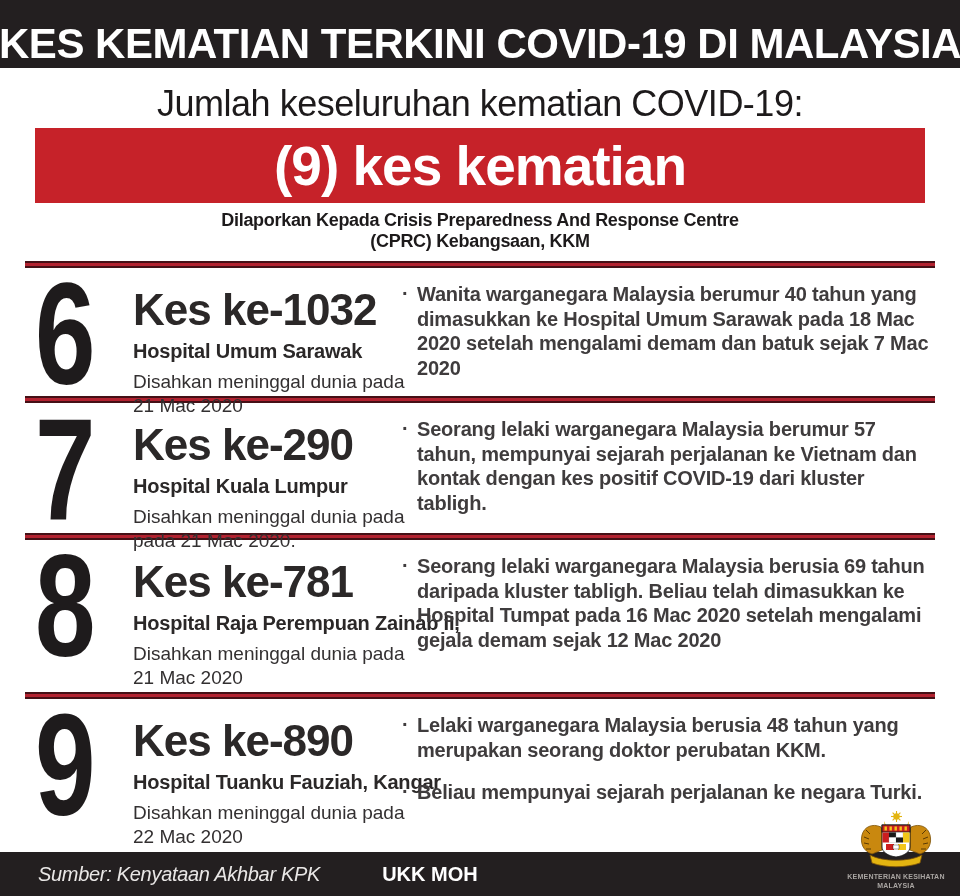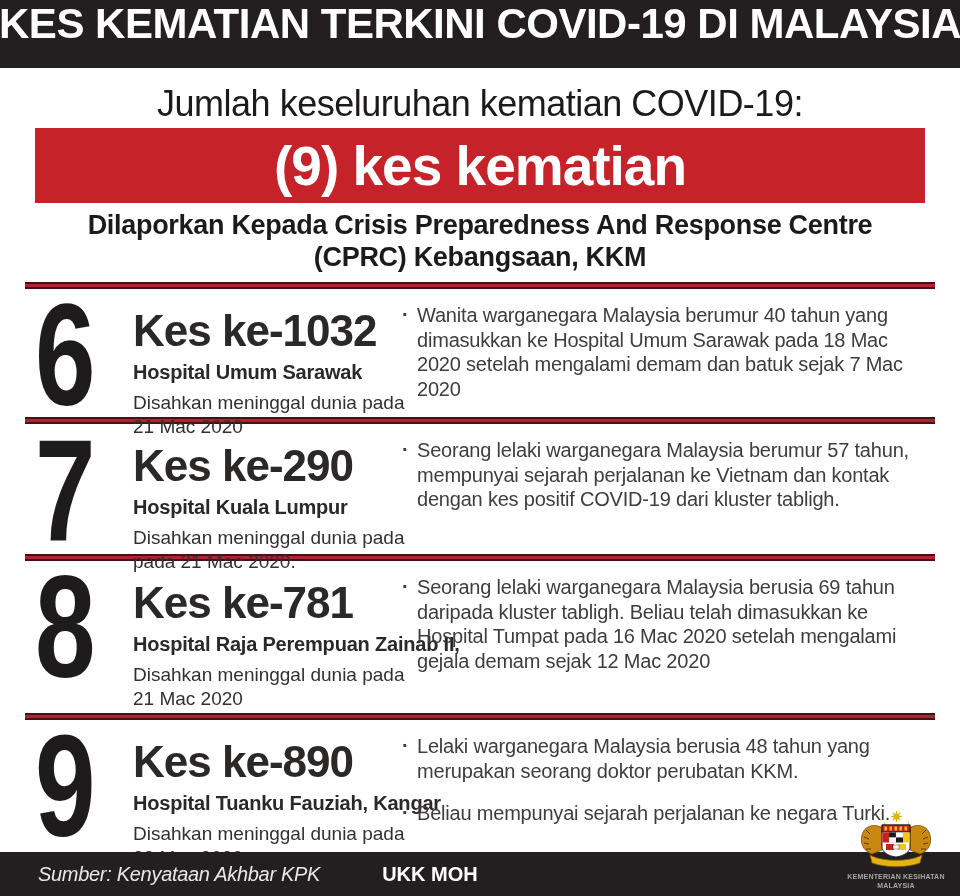--- a/index.html
+++ b/index.html
@@ -7,40 +7,40 @@
   body {
     font-family:"Liberation Sans","DejaVu Sans",sans-serif;
     background:#ffffff; color:#231f20; width:960px; height:896px;
     position:relative; overflow:hidden;
   }
   .poster { width:960px; height:896px; position:relative; background:#fff; }
 
   
   .top-bar {
     background:#231f20; height:68px; width:100%;
-    display:flex; align-items:flex-start; justify-content:center;
+    display:flex; align-items:flex-end; justify-content:center;
   }
   .top-bar .title {
     color:#fff; font-weight:bold; font-size:42px; letter-spacing:-0.5px; white-space:nowrap;
   }
 
   
   .summary-heading {
     text-align:center; font-size:36px; font-weight:normal; color:#1d1a1b;
     margin-top:15px; letter-spacing:-0.5px;
   }
   .total-bar {
     background:#c62229; margin:3px 35px 0 35px; height:75px;
     display:flex; align-items:center; justify-content:center;
   }
   .total-bar .total-text {
     color:#fff; font-weight:bold; font-size:55px; letter-spacing:-1px;
   }
   .reported {
-    text-align:center; font-size:27px; font-weight:bold; color:#1d1a1b;
+    text-align:center; font-size:18px; font-weight:bold; color:#1d1a1b;
     margin-top:7px; line-height:1.17; letter-spacing:-0.3px;
   }
 
   
   .divider {
     height:7px; margin:0 25px;
     background:linear-gradient(180deg,#451016 0%,#451016 22%,#b22230 30%,#b22230 70%,#451016 78%,#451016 100%);
   }
   .divider.first { margin-top:9px; }
 
@@ -51,21 +51,21 @@
   .num span {
     display:inline-block; font-size:145px; font-weight:bold; line-height:0.8;
     transform:scaleX(0.75); transform-origin:left top; color:#1e1b1c;
   }
   .info { width:267px; flex:none; padding-top:20px; overflow:visible; }
   .case-id { font-size:44px; font-weight:bold; letter-spacing:-1px; line-height:1.0; color:#2b2828; white-space:nowrap; }
   .hospital-line { font-size:20px; font-weight:bold; letter-spacing:-0.2px; line-height:1.2; color:#2b2828; white-space:nowrap; }
   .hospital-line.line1 { margin-top:7px; }
   .confirmed { margin-top:7px; font-size:19px; font-weight:500; color:#333031; line-height:1.28; }
   .confirmed div { white-space:nowrap; }
-  .desc { flex:1; padding:14px 25px 16px 0; font-size:20px; font-weight:400; color:#3f3c3d; line-height:1.23; letter-spacing:-0.2px; }
+  .desc { flex:1; padding:14px 25px 16px 0; font-size:20px; font-weight:700; color:#3f3c3d; line-height:1.23; letter-spacing:-0.2px; }
   .bullet { position:relative; padding-left:17px; }
   .bullet::before { content:"·"; position:absolute; left:2px; top:-1px; font-weight:bold; }
   .bullet + .bullet { margin-top:18px; }
 
   
   .footer {
     position:absolute; left:0; bottom:0; width:100%; height:44px;
     background:#231f20; display:flex; align-items:center;text-align:center;
   }
   .footer .source { color:#e9e7e6; font-style:italic; font-size:20px; margin-left:38px; letter-spacing:-0.3px; }

